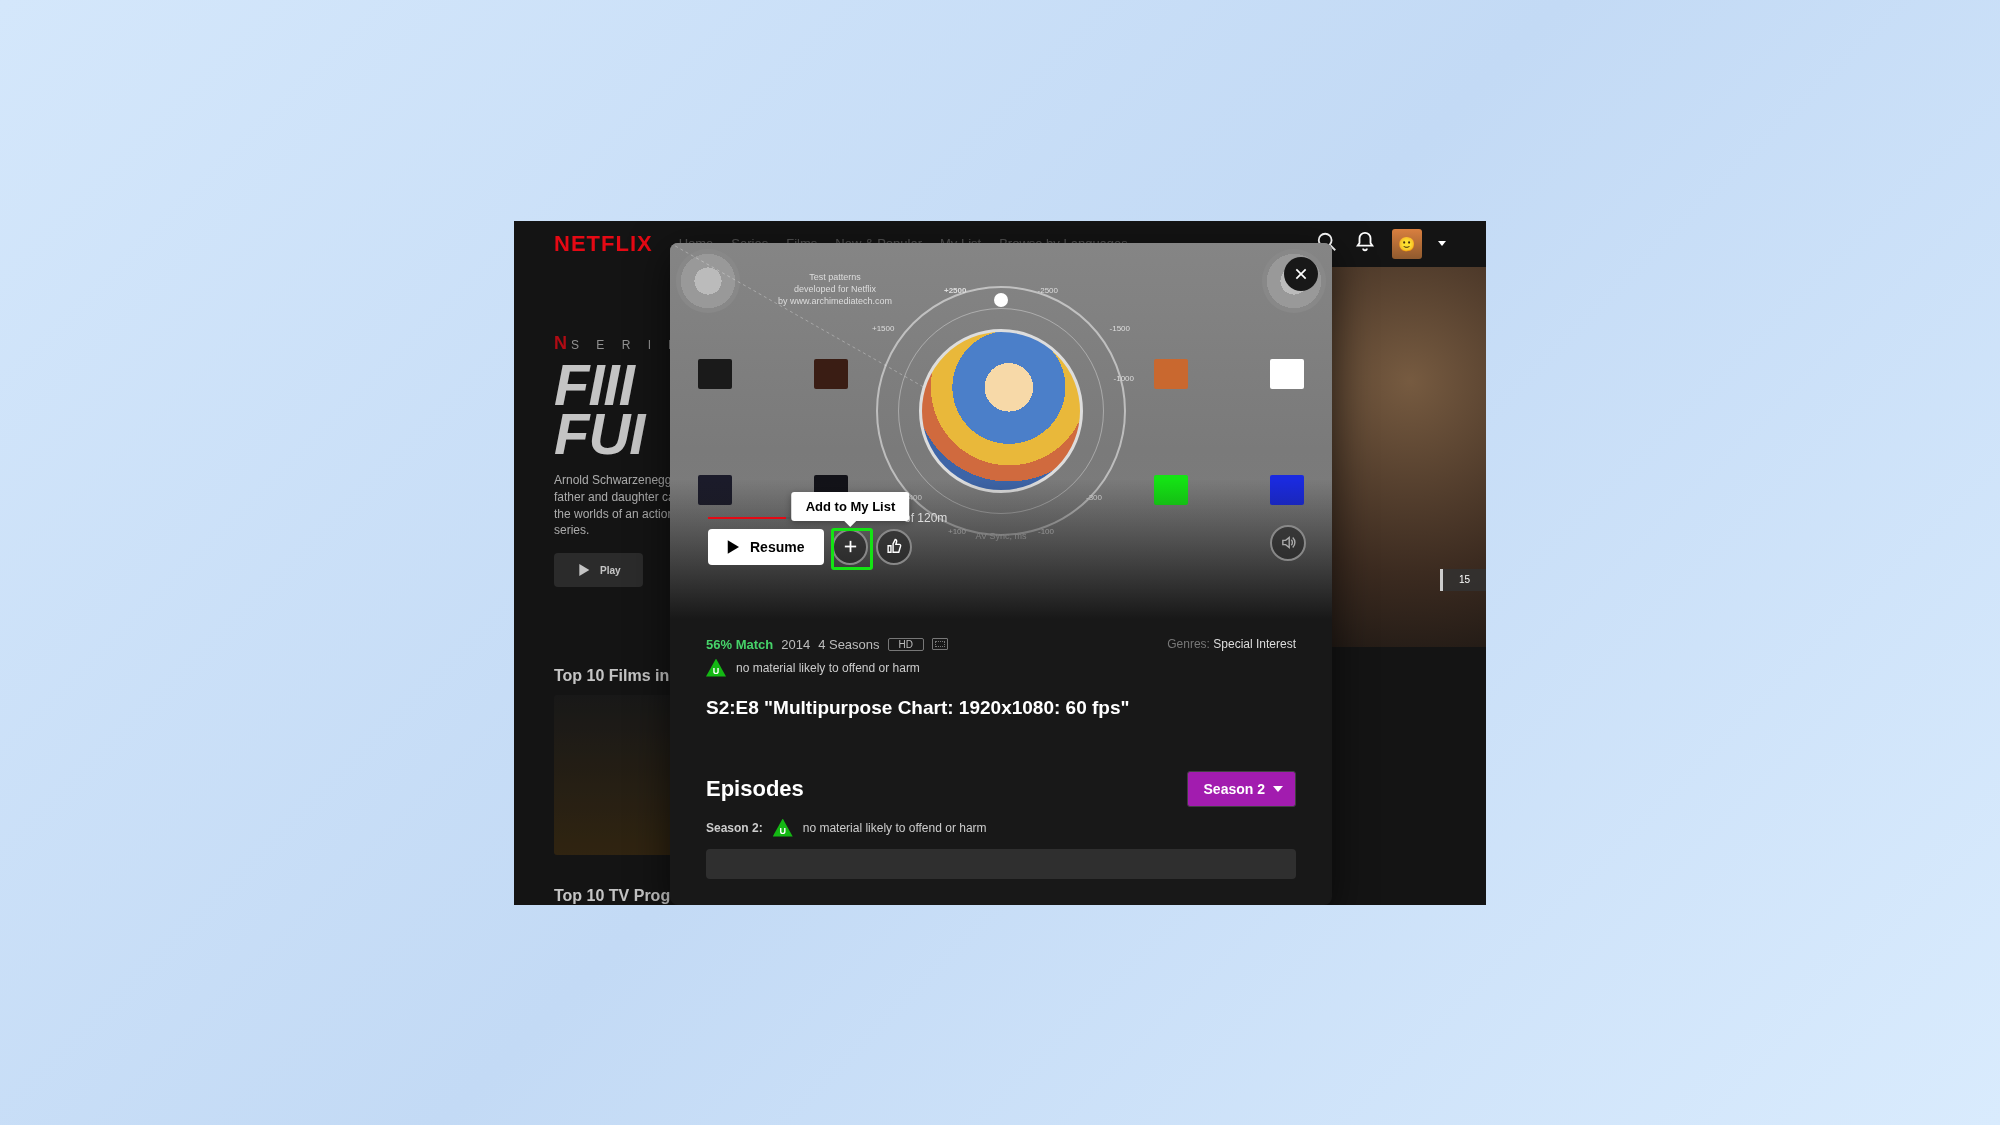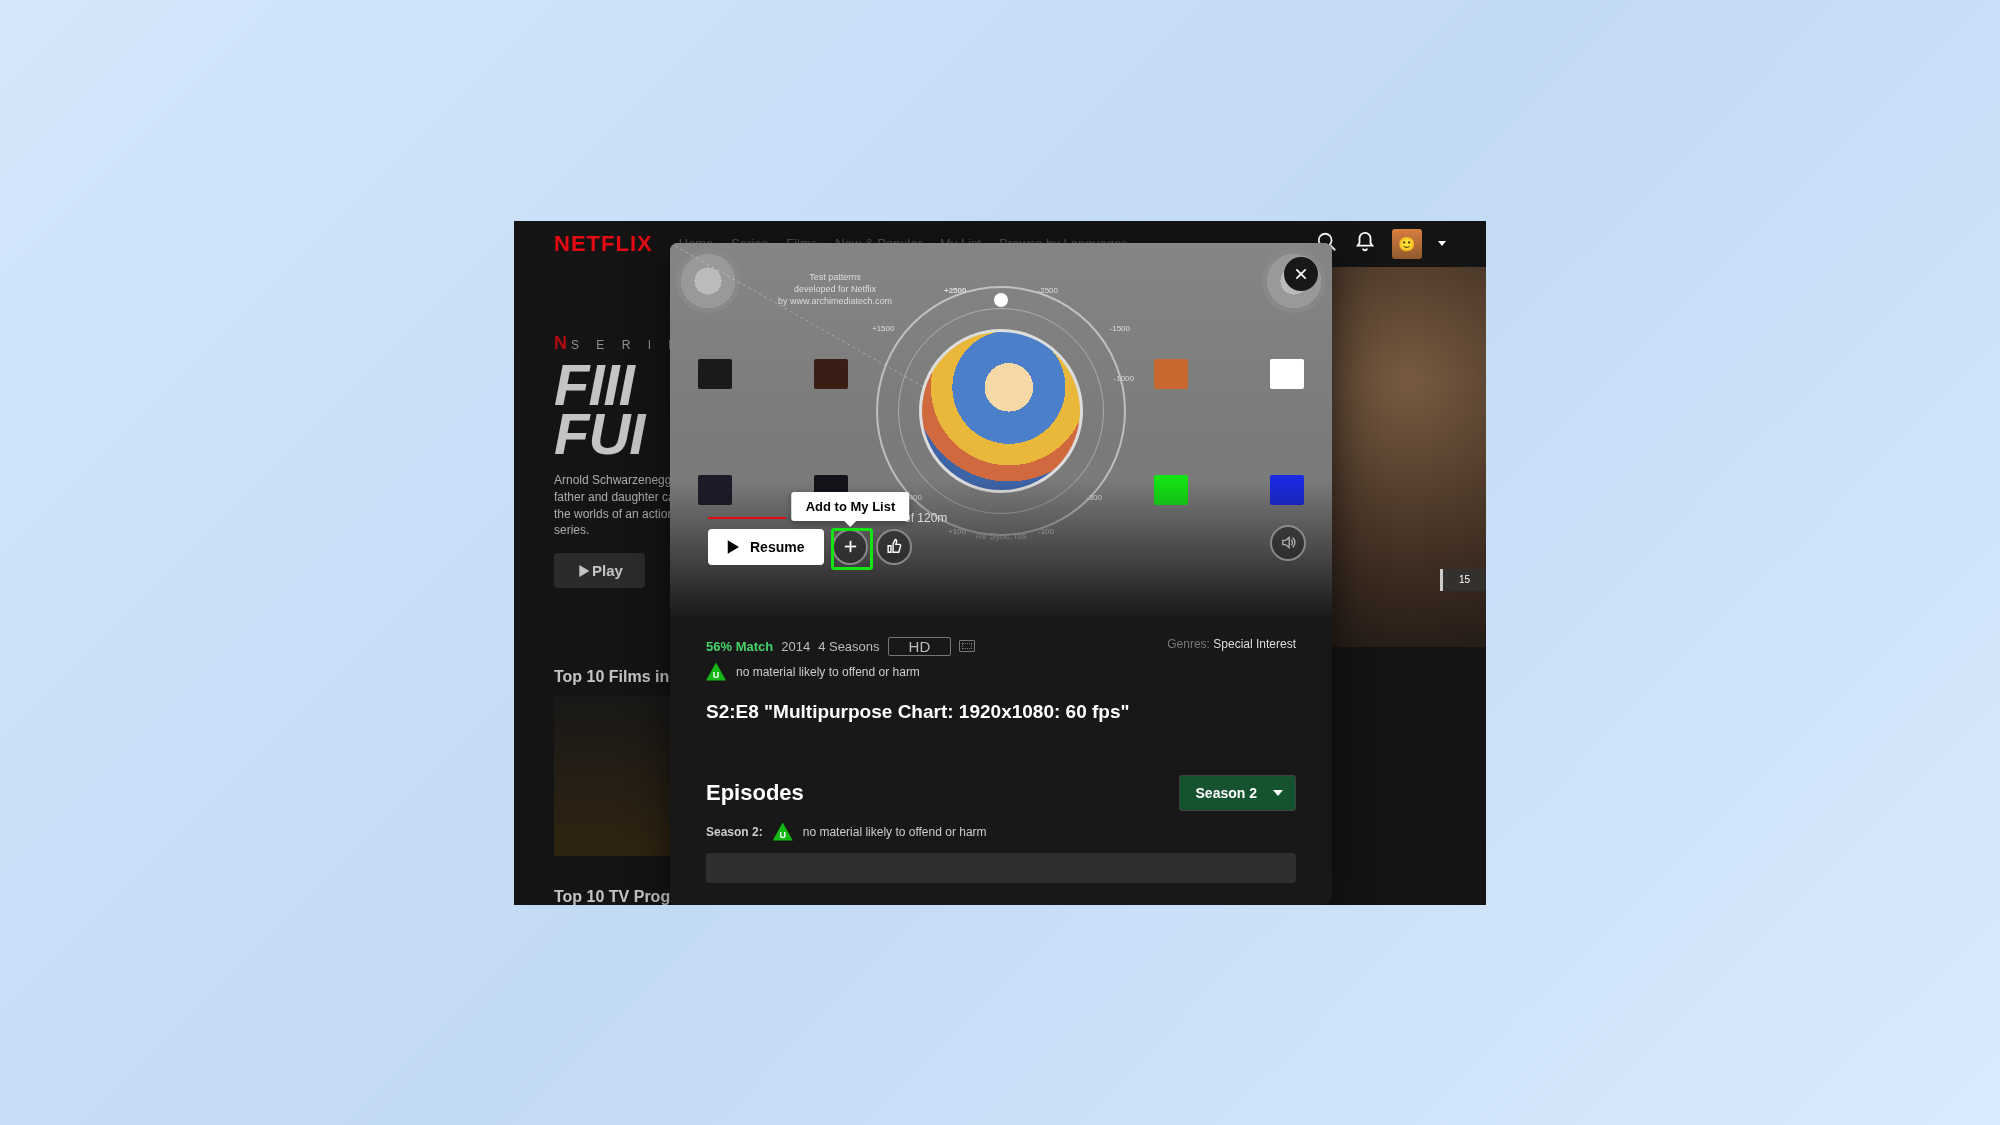--- a/index.html
+++ b/index.html
@@ -10,21 +10,21 @@
 .navlinks { display: flex; gap: 18px; font-size: 13px; color: #e5e5e5; opacity: 0.3; }
 .topbar-right { margin-left: auto; display: flex; align-items: center; gap: 16px; }
 .topbar-right svg { width: 22px; height: 22px; }
 .avatar { width: 30px; height: 30px; background: linear-gradient(#d97f3f, #8f5a2e); border-radius: 3px; display: flex; align-items: center; justify-content: center; font-size: 14px; }
 .caret-small { width: 0; height: 0; border-left: 4px solid transparent; border-right: 4px solid transparent; border-top: 5px solid #fff; }
 .bg-content { position: absolute; top: 46px; left: 40px; right: 40px; bottom: 0; opacity: 0.75; color: #fff; }
 .nseries { letter-spacing: 7px; font-size: 12px; color: #bbb; margin-top: 66px; }
 .nseries .nred { color: #e50914; font-weight: 800; font-size: 18px; margin-right: 4px; letter-spacing: 0; }
 .bigtitle { font-size: 58px; font-weight: 900; line-height: 0.85; margin-top: 6px; font-style: italic; letter-spacing: -1px; font-family: Impact, "Arial Black", sans-serif; }
 .desc { font-size: 12px; margin-top: 14px; max-width: 200px; line-height: 1.4; color: #ddd; }
-.play-under { margin-top: 14px; display: inline-flex; align-items: center; background: #333; color: #fff; padding: 9px 22px; border-radius: 4px; font-weight: 700; font-size: 15px; }
+.play-under { margin-top: 14px; display: inline-flex; align-items: center; gap: 8px; background: #333; color: #fff; padding: 9px 22px; border-radius: 4px; font-weight: 700; font-size: 10px; }
 .sectiontitle { font-size: 16px; font-weight: 700; margin-top: 80px; }
 .row-tiles { display: flex; gap: 6px; margin-top: 10px; }
 .tile { width: 130px; height: 160px; background: #2a2a2a; border-radius: 3px; }
 .st2 { margin-top: 32px; }
 .right-hero { position: absolute; right: -260px; top: 46px; width: 560px; height: 380px; background: radial-gradient(circle at 40% 30%, #b88a5e 0%, #563a28 45%, #1a1410 75%); opacity: 0.6; }
 .age-chip { position: absolute; right: 0; top: 348px; width: 46px; height: 22px; background: rgba(50,50,50,0.8); border-left: 3px solid #ccc; display: flex; align-items: center; justify-content: center; font-size: 10px; color: #fff; margin-left: 48px; }
 
 .modal { position: absolute; left: 156px; top: 22px; width: 662px; height: 662px; background: #181818; border-radius: 8px; overflow: hidden; z-index: 10; box-shadow: 0 10px 40px rgba(0,0,0,0.6); display: flex; flex-direction: column; }
 .preview { height: 376px; background: linear-gradient(to bottom, #858585 0%, #7a7a7a 55%, rgba(24,24,24,0) 100%), #7e7e7e; position: relative; overflow: hidden; }
 .preview::after { content: ""; position: absolute; left: 0; right: 0; bottom: 0; height: 140px; background: linear-gradient(to bottom, rgba(24,24,24,0) 0%, #181818 100%); }
@@ -64,32 +64,32 @@
 .highlight-box { position: absolute; border: 3px solid #14e314; width: 42px; height: 42px; border-radius: 3px; left: -3px; top: -3px; pointer-events: none; }
 .add-wrap { position: relative; }
 .tooltip { position: absolute; bottom: 44px; left: 50%; transform: translateX(-50%); background: #fff; color: #000; font-size: 13px; font-weight: 600; padding: 7px 14px; border-radius: 3px; white-space: nowrap; box-shadow: 0 2px 6px rgba(0,0,0,0.3); }
 .tooltip::after { content: ""; position: absolute; top: 100%; left: 50%; transform: translateX(-50%); border: 6px solid transparent; border-top-color: #fff; }
 .mute-btn { position: absolute; right: 26px; bottom: 58px; z-index: 4; }
 
 .details { padding: 18px 36px 0 36px; color: #fff; flex: 1; overflow: hidden; }
 .meta-row { display: flex; gap: 8px; align-items: center; font-size: 13px; }
 .match { color: #46d369; font-weight: 700; }
 .year, .seasons { color: #bcbcbc; }
-.hd-badge { border: 1px solid #777; font-size: 15px; padding: 0 20px; border-radius: 2px; color: #bcbcbc; }
+.hd-badge { border: 1px solid #777; font-size: 10px; padding: 0 10px; border-radius: 2px; color: #bcbcbc; }
 .audio-badge { width: 16px; height: 12px; border: 1px solid #777; border-radius: 1px; position: relative; }
 .audio-badge::before { content: ""; position: absolute; inset: 2px; border: 1px dotted #777; }
 .genres-line { position: absolute; right: 36px; top: 394px; font-size: 12px; color: #777; }
 .genres-line .gval { color: #ddd; }
 .rating-row { display: flex; align-items: center; gap: 10px; margin-top: 7px; font-size: 12px; color: #ccc; }
 .u-badge { width: 20px; height: 18px; background: #14b814; clip-path: polygon(50% 0, 100% 100%, 0 100%); display: flex; align-items: flex-end; justify-content: center; font-size: 9px; font-weight: 700; color: #fff; padding-bottom: 1px; }
 .ep-title { font-size: 19px; font-weight: 700; margin-top: 20px; }
 .ep-desc { font-size: 12.5px; color: #ccc; line-height: 1.45; margin-top: 10px; max-width: 380px; }
 .episodes-head { display: flex; align-items: center; justify-content: space-between; margin-top: 52px; }
 .episodes-head h3 { font-size: 22px; font-weight: 700; }
-.season-select { background: #14532d; border: 1px solid #404040; color: #fff; font-size: 14px; font-weight: 600; padding: 9px 38px 9px 16px; border-radius: 3px; cursor: pointer; position: relative; }
+.season-select { background: #a21caf; border: 1px solid #404040; color: #fff; font-size: 14px; font-weight: 600; padding: 9px 30px 9px 16px; border-radius: 3px; cursor: pointer; position: relative; }
 .season-select .sel-caret { position: absolute; right: 12px; top: 50%; transform: translateY(-50%); width: 0; height: 0; border-left: 5px solid transparent; border-right: 5px solid transparent; border-top: 6px solid #fff; }
 .ep-rating-row { display: flex; align-items: center; gap: 10px; font-size: 12px; color: #ccc; margin-top: 12px; }
 .ep-rating-row .lbl { font-weight: 700; }
 .ep-list-start { height: 30px; background: #2f2f2f; border-radius: 4px; margin-top: 12px; }
 </style>
 </head>
 <body>
 
 <div class="viewport">
   <div class="right-hero"></div>

